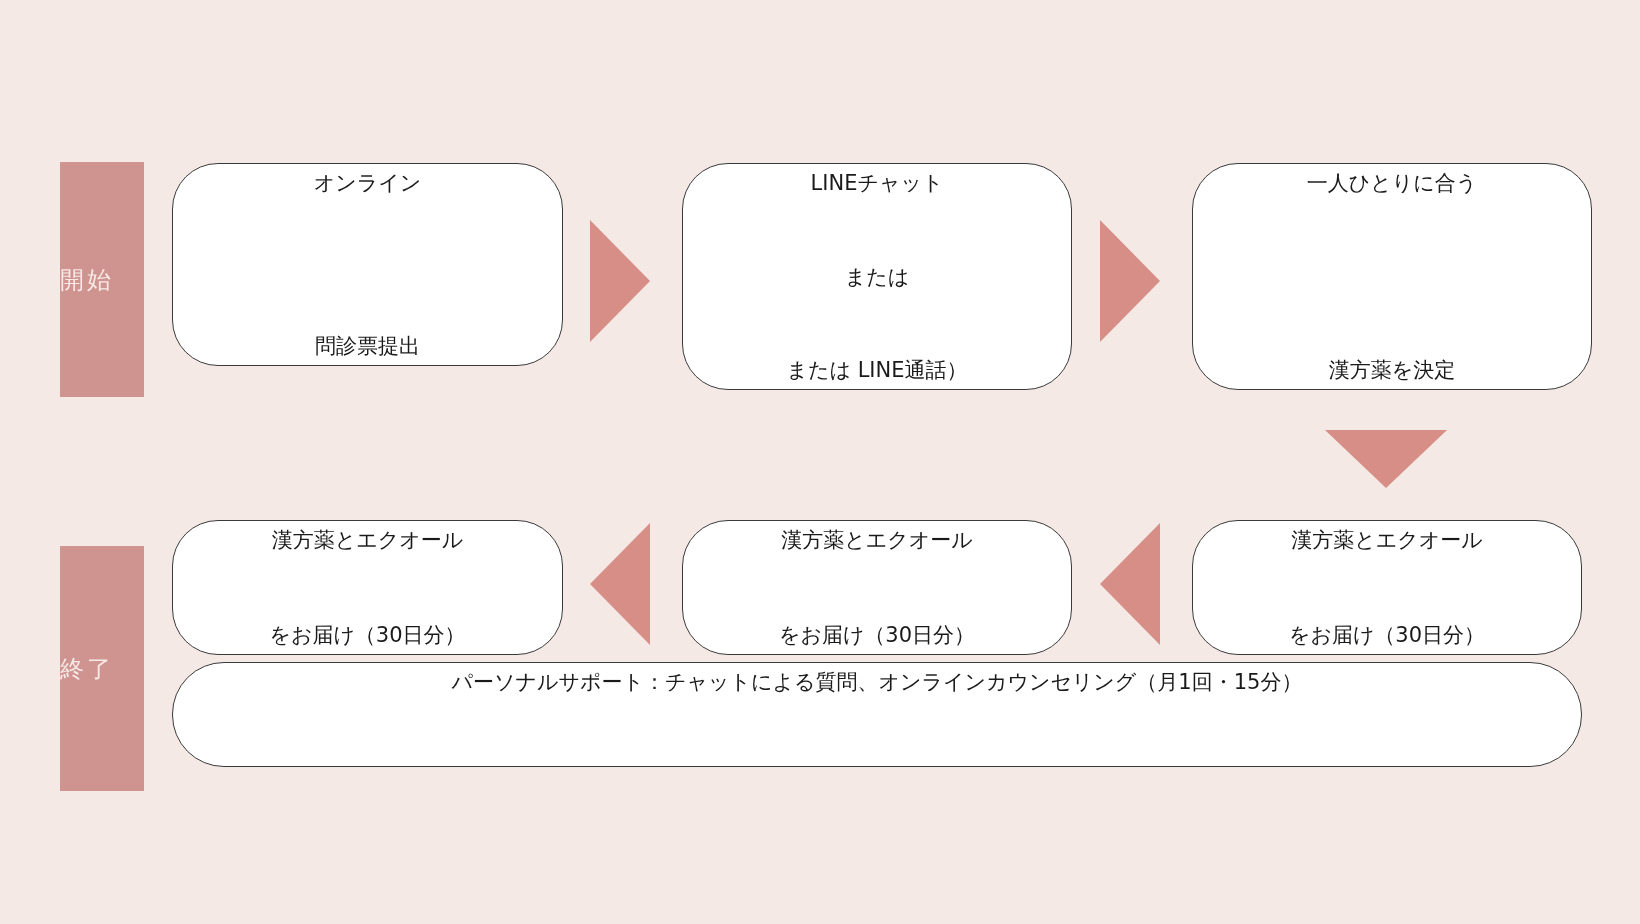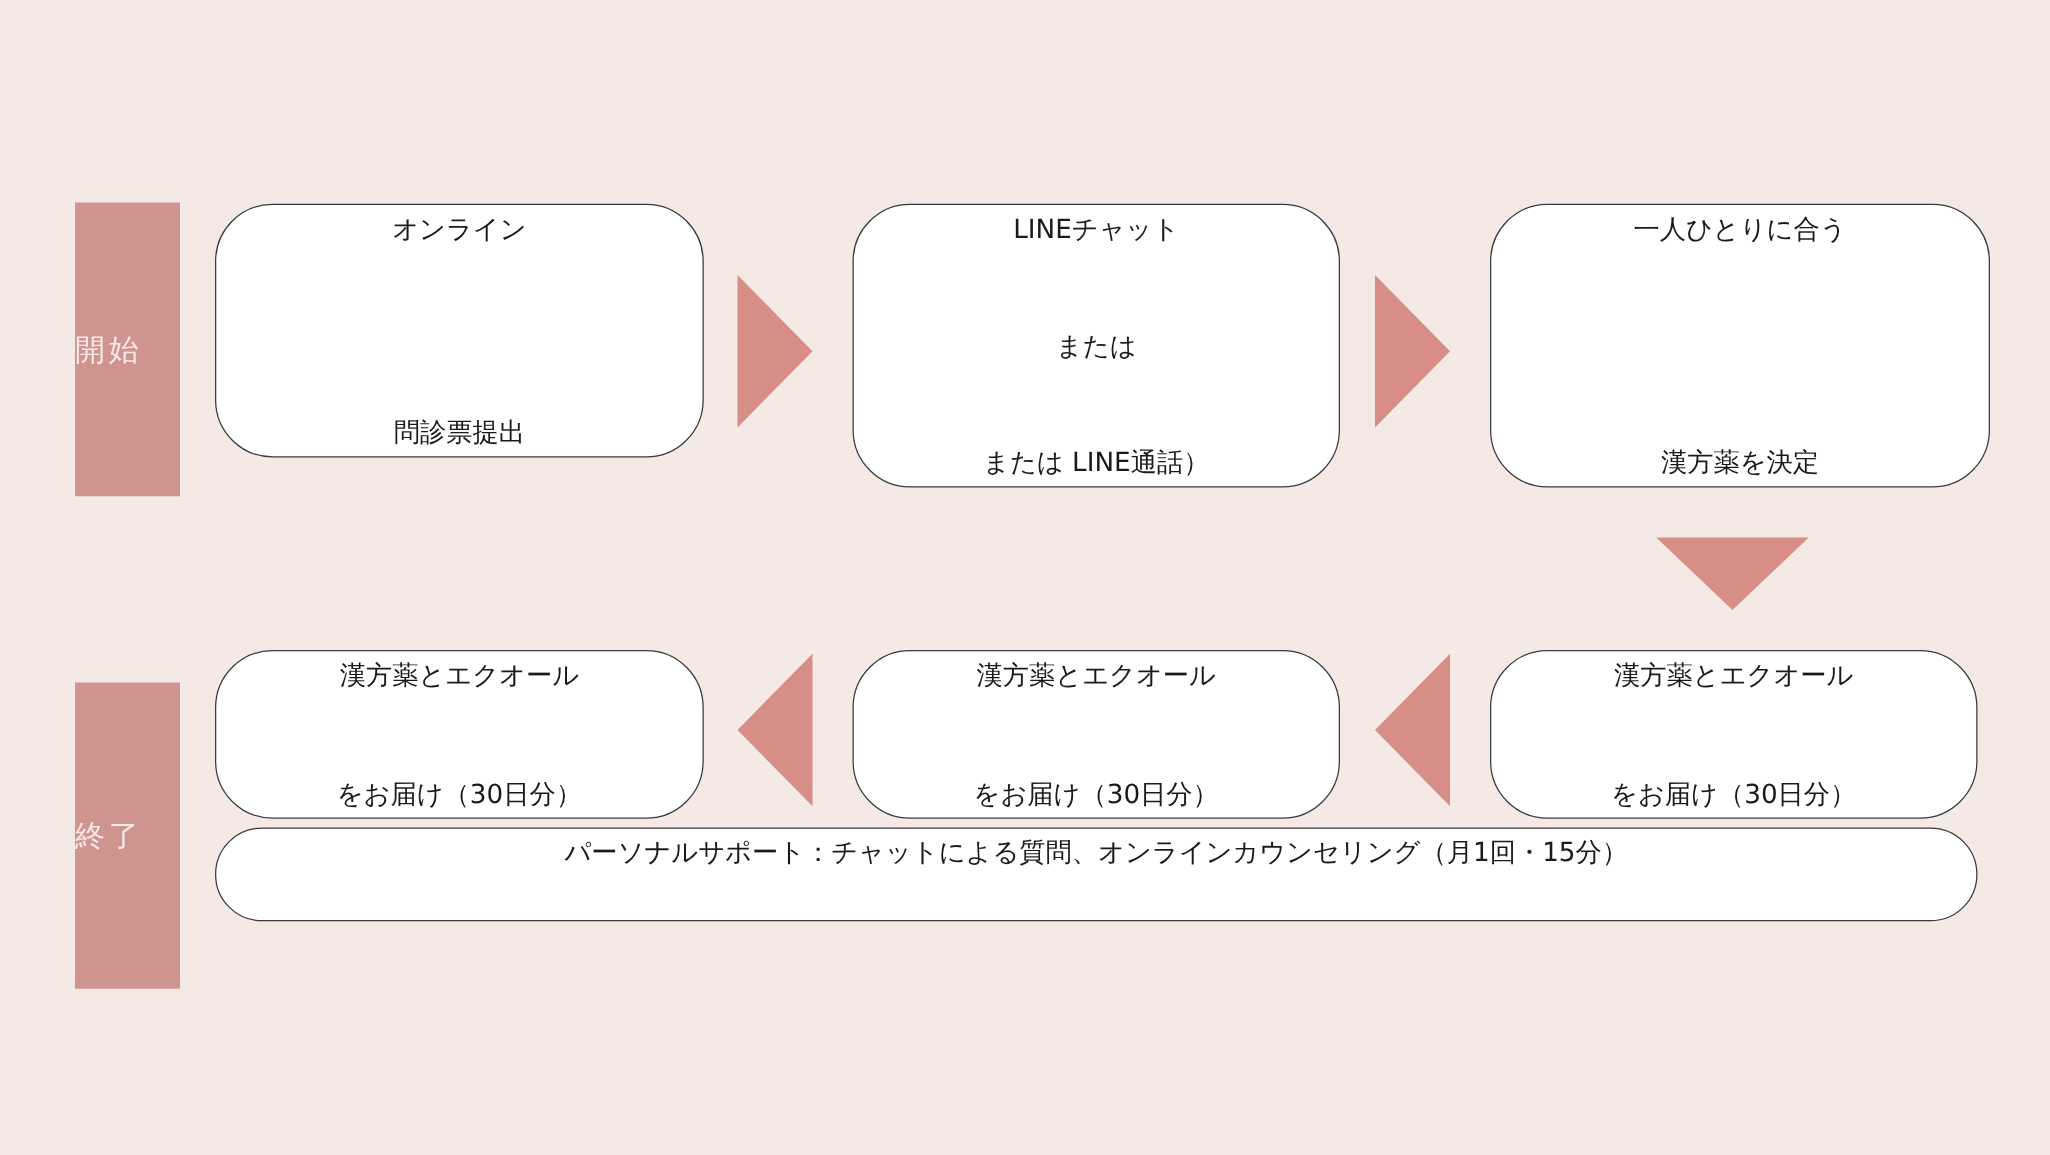--- a/index.html
+++ b/index.html
@@ -111,17 +111,17 @@
 
   <div class="flow-box" style="left:172px; top:520px; width:391px; height:135px;">
     <div>漢方薬とエクオール</div>
     <div>をお届け（30日分）</div>
   </div>
 
   <div class="phase-bar" style="left:60px; top:513px; width:84px; height:245px;margin-top:33px;">
     <span>終了</span>
   </div>
 
-  <div class="flow-box wide" style="left:172px; top:662px; width:1410px; height:75px;">
+  <div class="flow-box wide" style="left:172px; top:662px; width:1410px; height:105px;">
     <div>パーソナルサポート：チャットによる質問、オンラインカウンセリング（月1回・15分）</div>
   </div>
 
 </div>
 
 </body></html>

